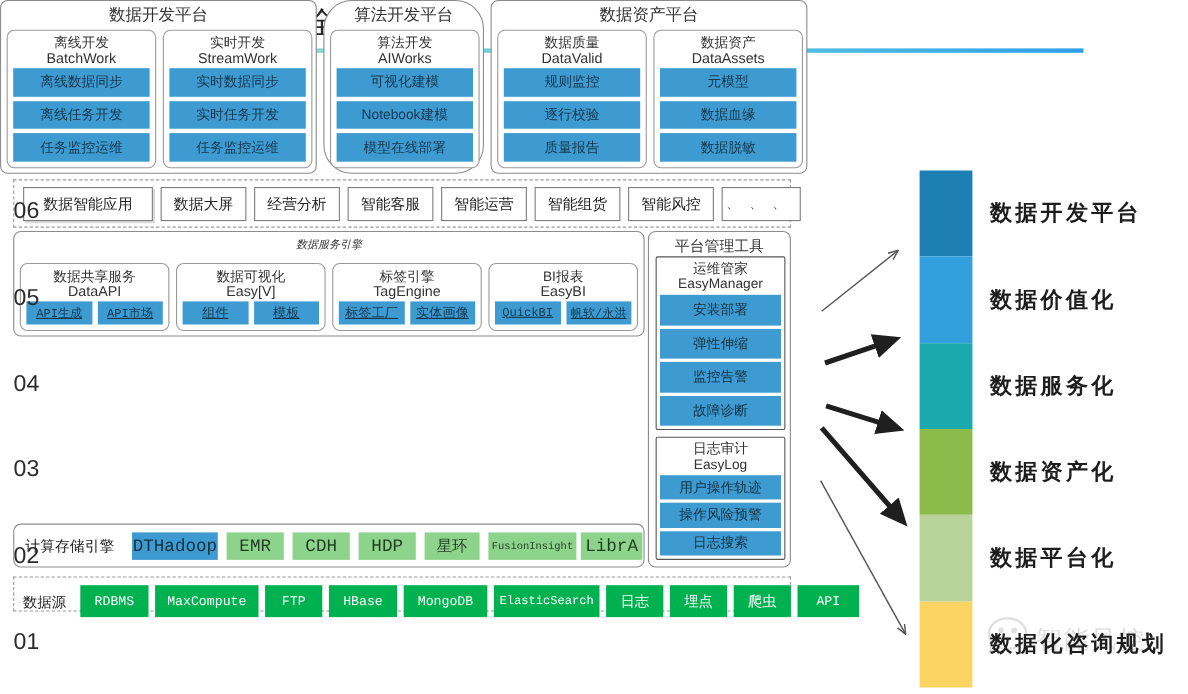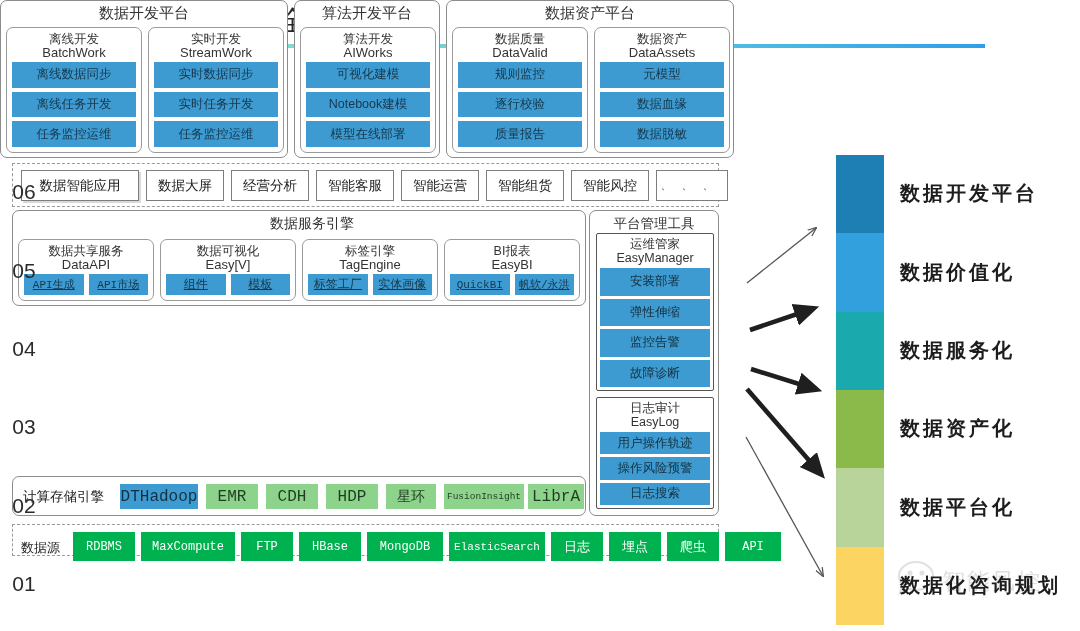--- a/index.html
+++ b/index.html
@@ -45,21 +45,21 @@
   .app-box{
     position:absolute;top:6px;height:31px;border:1px solid #7d7d7d;background:#fff;
     box-sizing:border-box;display:flex;align-items:center;justify-content:center;
     font-size:13.5px;color:#222;white-space:nowrap;
   }
   .app-box.shadowed{box-shadow:2px 2px 0 #d9d9d9;}
   .app-box.dots{font-size:11px;letter-spacing:10px;color:#333;}
 
   
   #svc-panel{left:12px;top:210px;width:574px;height:96px;}
-  #svc-title{position:absolute;left:13px;top:4px;width:100%;font-size:14px;}
+  #svc-title{position:absolute;left:0;top:4px;width:100%;font-size:10px;font-style:italic;}
   .svc-card{top:28px;height:62px;}
   .svc-card .tagrow{position:absolute;left:5px;right:5px;bottom:5px;height:21px;display:flex;gap:5px;}
   .svc-card .tagrow .tag-blue{flex:1;text-decoration:underline;}
 
   
   #dev-row-wrap{left:12px;top:312px;width:574px;height:160px;border:none;}
   .plat{top:0;height:158px;}
   .plat-title{position:absolute;left:0;top:3px;width:100%;font-size:15px;}
   .sub-card{top:26px;height:126px;}
   .sub-card .tagcol{position:absolute;left:5px;right:5px;top:34px;bottom:5px;display:flex;flex-direction:column;gap:4px;}
@@ -196,21 +196,21 @@
           <div>实时开发</div>
           <div class="en">StreamWork</div>
         </div>
         <div class="tagcol">
           <div class="tag-blue">实时数据同步</div>
           <div class="tag-blue">实时任务开发</div>
           <div class="tag-blue">任务监控运维</div>
         </div>
       </div>
     </div>
-    <div class="panel plat" style="left: 294px; width: 146px;">
+    <div class="panel plat" style="left: 294px; width: 146px; border-radius: 26px;">
       <div class="panel-title plat-title">算法开发平台</div>
       <div class="card sub-card" style="left: 5px; width: 136px;">
         <div class="card-head">
           <div>算法开发</div>
           <div class="en">AIWorks</div>
         </div>
         <div class="tagcol">
           <div class="tag-blue">可视化建模</div>
           <div class="tag-blue">Notebook建模</div>
           <div class="tag-blue">模型在线部署</div>

